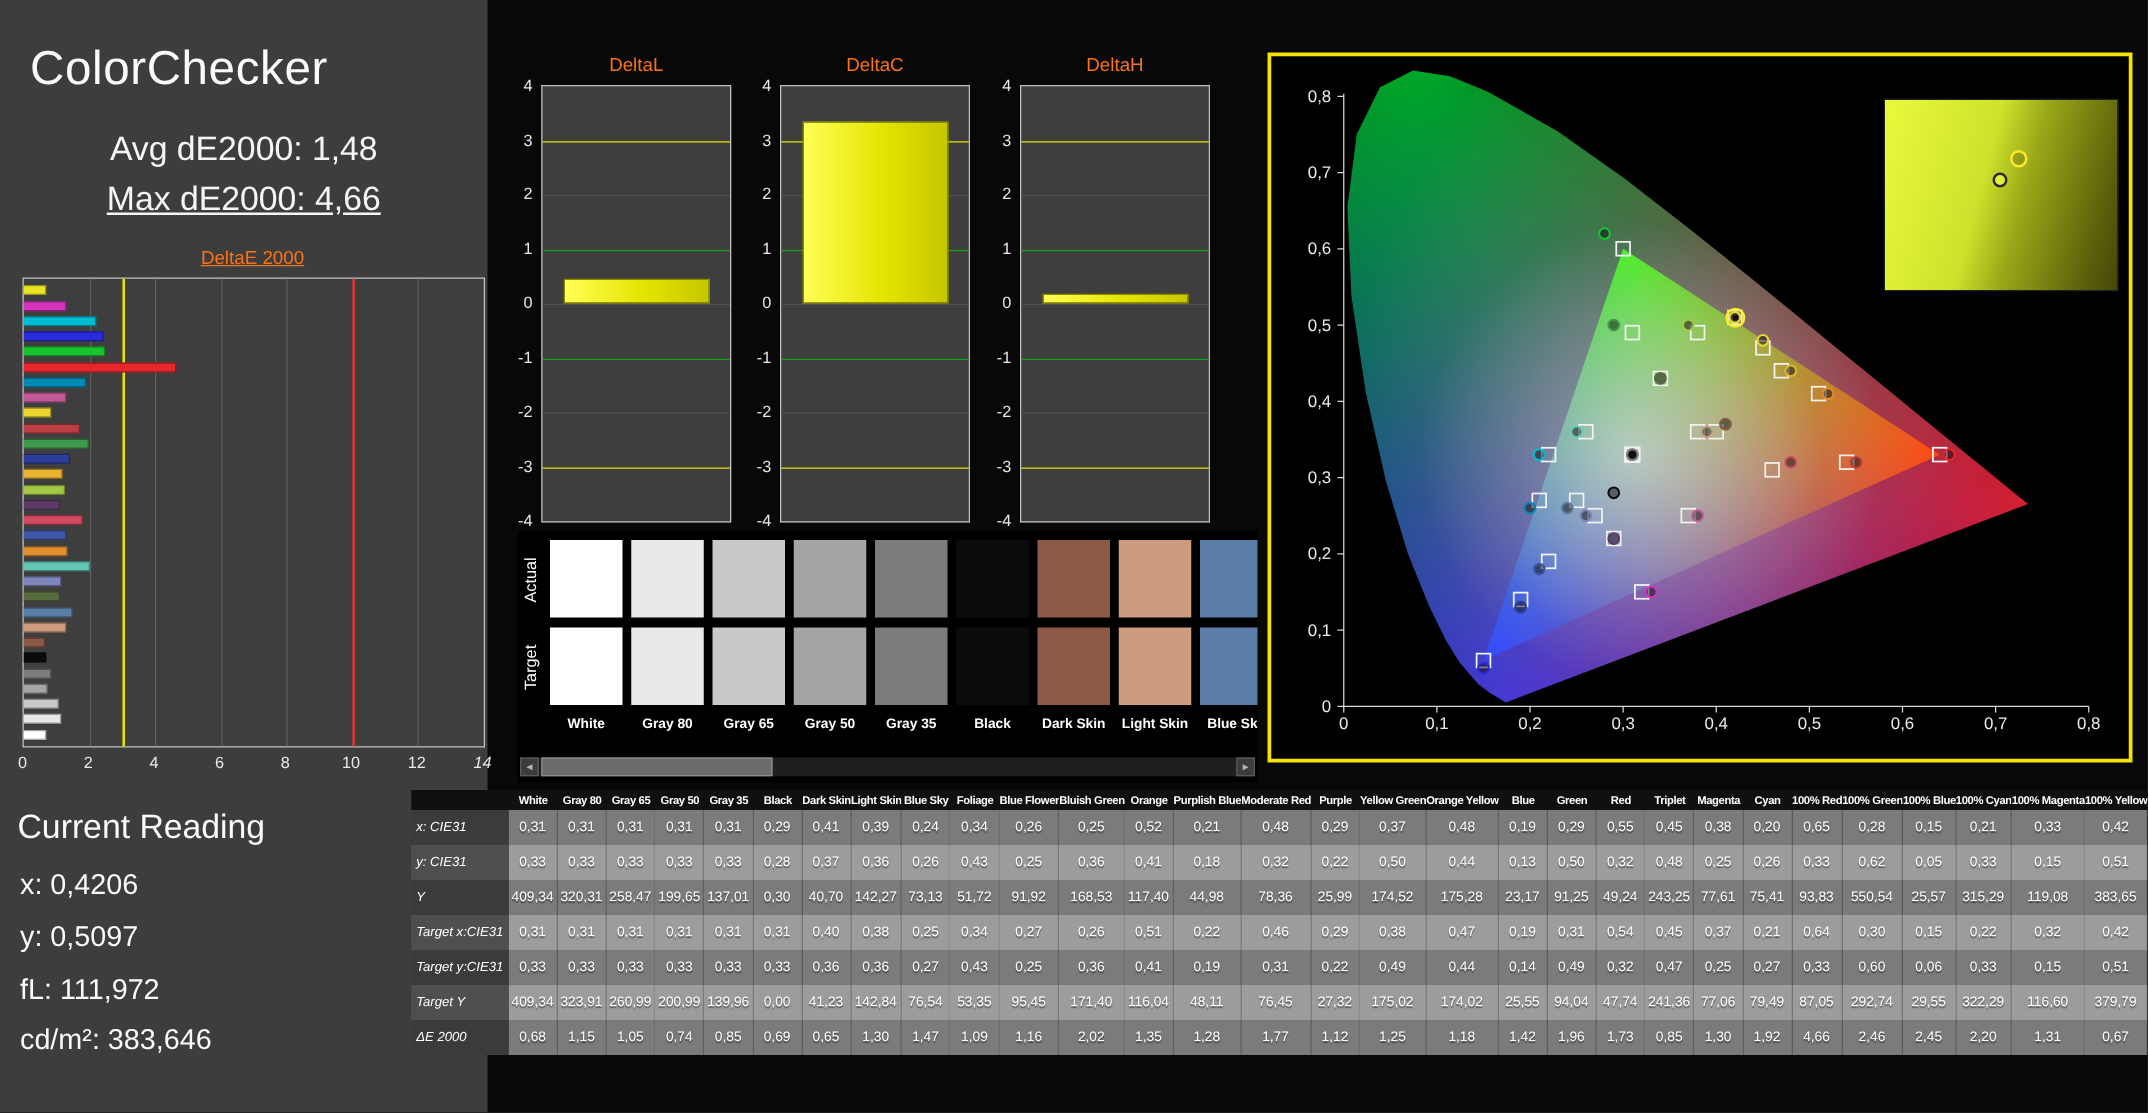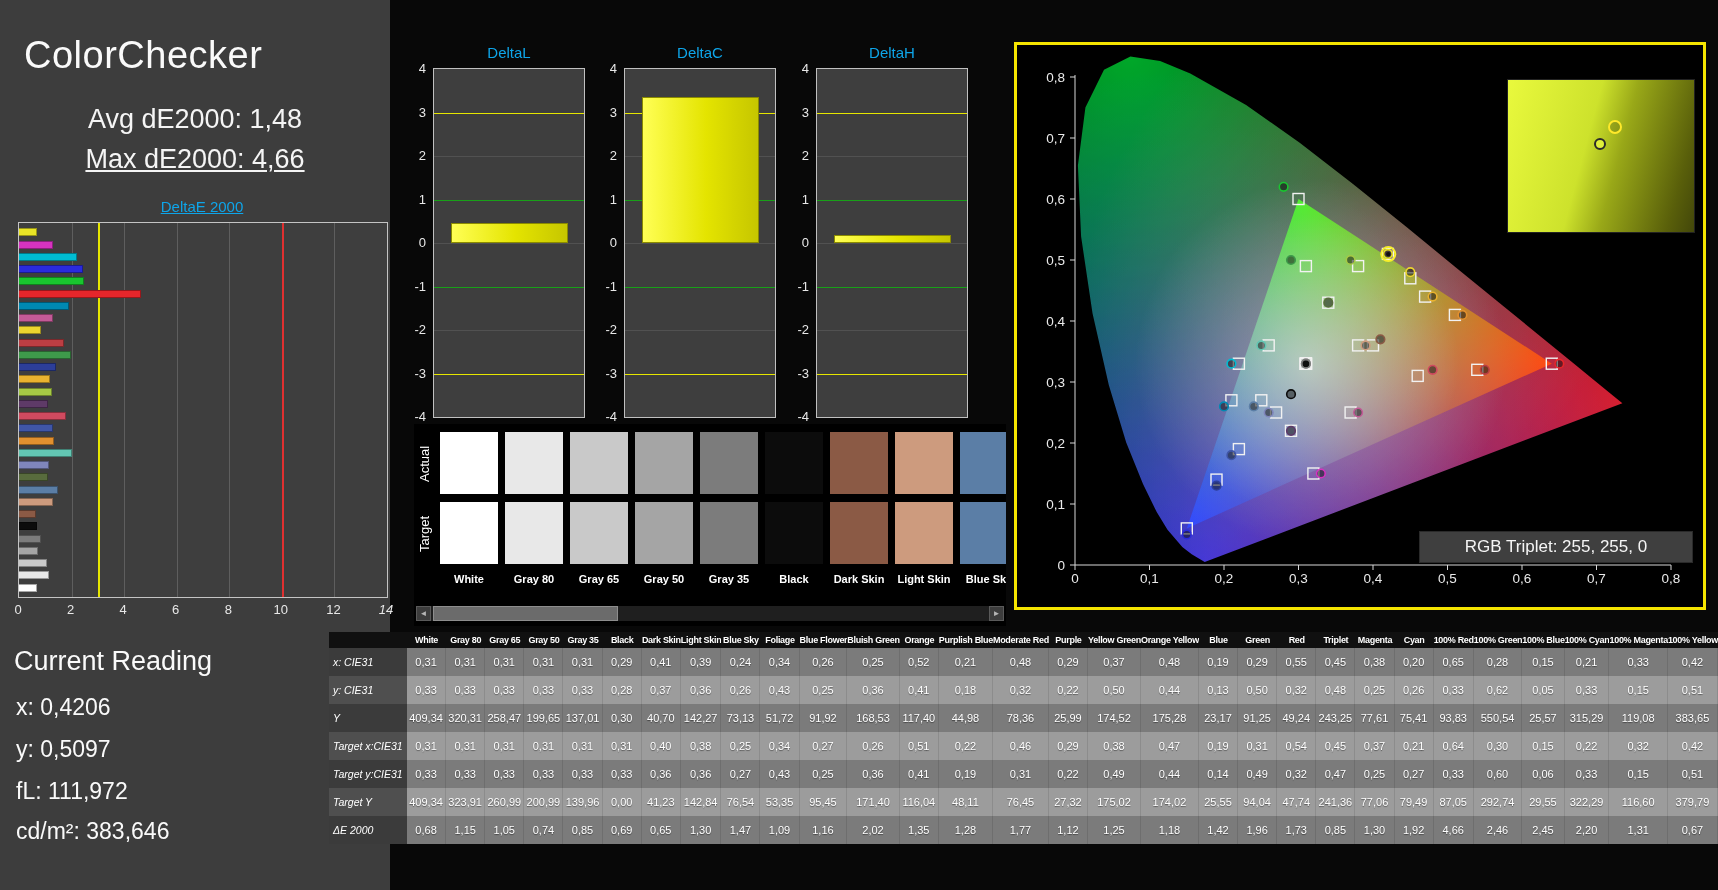--- a/index.html
+++ b/index.html
@@ -15,21 +15,21 @@
   .deltae-title{left:18px;top:198px;width:368px;text-decoration:underline;}
   #deltae-plot{position:absolute;left:18px;top:222px;width:368px;height:374px;background:#3e3e3e;border:1px solid #c4c4c4;}
   .vline{position:absolute;top:0;bottom:0;width:1px;background:#5e5e5e;}
   .vline.thick{width:2px;}
   .de-bars{position:absolute;left:0;top:0;right:0;bottom:0;display:flex;flex-direction:column;justify-content:space-evenly;padding:1px 0;}
   .de-bar{height:8px;border:1px solid rgba(0,0,0,.35);border-left:none;box-sizing:border-box;}
   #deltae-xlabels{position:absolute;left:18px;top:602px;width:368px;height:16px;}
   .de-xlab{position:absolute;transform:translateX(-50%);font-size:13px;color:#e8e8e8;}
 
   
-  .chart-title{position:absolute;font-size:15px;color:#0ea5e9;text-align:center;}
+  .chart-title{position:absolute;font-size:15px;color:#f97316;text-align:center;}
   .dc-t0{left:433px;top:44px;width:152px;} .dc-t1{left:624px;top:44px;width:152px;} .dc-t2{left:816px;top:44px;width:152px;}
   .dchart-plot{position:absolute;top:68px;width:150px;height:348px;background:#3e3e3e;border:1px solid #c0c0c0;}
   .d-ylabels{position:absolute;top:68px;width:26px;height:348px;font-size:13px;color:#e8e8e8;}
   .d-ylab{position:absolute;right:2px;transform:translateY(-50%);}
   .hline{position:absolute;left:0;right:0;height:1px;}
   .d-bar{position:absolute;left:11%;width:78%;background:linear-gradient(90deg,#ffff55,#e4e400 55%,#c6c600);border:1px solid #8a8a00;box-sizing:border-box;}
 
   
   #swatch-panel{position:absolute;left:414px;top:424px;width:592px;height:202px;background:#000;overflow:hidden;}
   .rot-label{position:absolute;left:3px;width:18px;text-align:center;color:#fff;font-size:13px;writing-mode:vertical-rl;transform:rotate(180deg);}
@@ -418,21 +418,20 @@
       </g>
       <g>
         <circle cx="371.3" cy="209.1" r="7" fill="none" stroke="#f7ef2a" stroke-width="2"></circle>
         <circle cx="371.3" cy="209.1" r="2.2" fill="#111"></circle>
       </g>
     </svg>
   <div class="cie-inset">
     <div class="inset-marker ring"></div>
     <div class="inset-marker dot"></div>
   </div>
-  <div class="rgb-triplet">RGB Triplet: 255, 255, 0</div>
 </div>
 
 <div class="cr-title">Current Reading</div>
 <div class="cr-line cr-x">x: 0,4206</div>
 <div class="cr-line cr-y">y: 0,5097</div>
 <div class="cr-line cr-fl">fL: 111,972</div>
 <div class="cr-line cr-cd">cd/m²: 383,646</div>
 
 <div id="data-table">
     <div class="th"></div>

